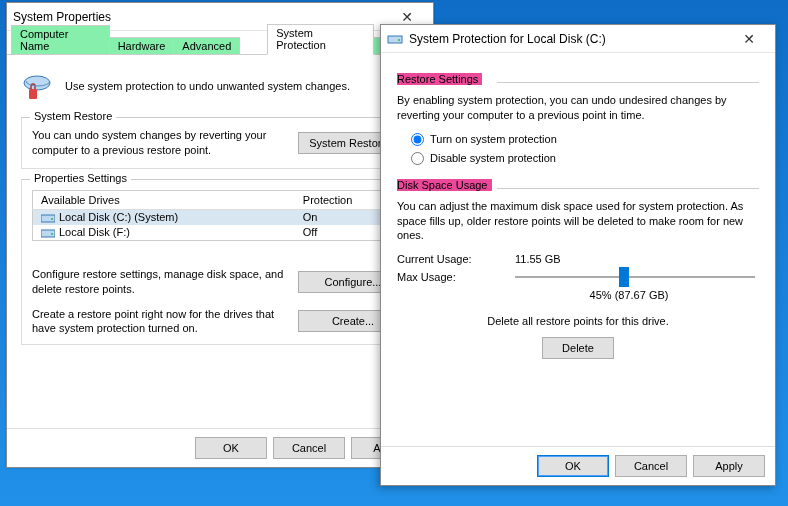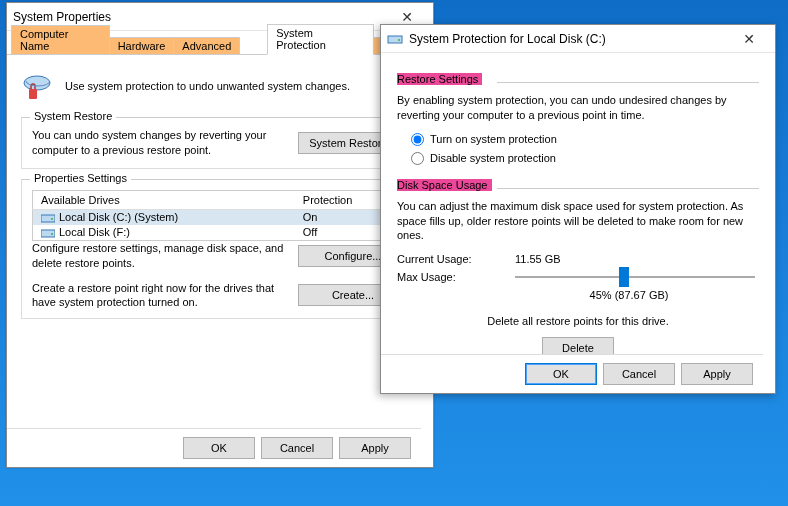--- a/index.html
+++ b/index.html
@@ -12,21 +12,21 @@
   overflow: hidden;
   position: relative;
 }
 .window {
   position: absolute;
   background: #fff;
   border: 1px solid #888;
   box-shadow: 0 0 2px rgba(0,0,0,0.2);
 }
 .win-props { left: 6px; top: 2px; width: 428px; height: 466px; }
-.win-prot { left: 380px; top: 24px; width: 396px; height: 370px; box-shadow: -2px 2px 8px rgba(0,0,0,0.3); }
+.win-prot { left: 380px; top: 24px; width: 396px; height: 462px; box-shadow: -2px 2px 8px rgba(0,0,0,0.3); }
 .titlebar {
   height: 28px;
   display: flex;
   align-items: center;
   padding: 0 6px;
   border-bottom: 1px solid #e5e5e5;
   background: #fff;
   justify-content: center;
 }
 .titlebar .title { flex: 1; font-size: 12px; }
@@ -40,21 +40,21 @@
   display: flex;
   align-items: flex-end;
   padding: 4px 4px 0 4px;
   background: #fff;
   border-bottom: 1px solid #ccc;
   height: 24px;
 }
 .tab {
   border: 1px solid #ccc;
   border-bottom: none;
-  background: #fdba74;
+  background: #86efac;
   padding: 2px 8px;
   margin-right: -1px;
   font-size: 11px;
   color: #000;
   position: relative;
 }
 .tab.active {
   background: #fff;
   border-bottom: 1px solid #fff;
   margin-bottom: -1px;
@@ -118,21 +118,21 @@
 }
 .drive-table tr.selected { background: #d8e6f2; }
 .drive-icon { display:inline-block; width:14px; height:12px; margin-right:4px; vertical-align:middle; }
 .dlg-buttons {
   display: flex;
   justify-content: flex-end;
   gap: 6px;
   padding: 8px 10px;
   border-top: 1px solid #ddd;
   position: absolute;
-  bottom: 0; left: 0; right: 12px;
+  bottom: 0; left: 0; right: 0;
   background: #fff;
 }
 .dlg-buttons .std-button { min-width: 72px; }
 .groupbox {
   position: relative;
   margin: 10px 0 14px 0;
 }
 .group-legend {
   color: #000;
   margin-bottom: 4px;
@@ -215,21 +215,21 @@
             </tr>
             <tr>
               <td><span class="drive-icon"><svg width="14" height="12" viewBox="0 0 14 12">
                     <rect x="0" y="3" width="14" height="7" fill="#bcd9f2" stroke="#3a78b5"></rect>
                     <circle cx="11" cy="7" r="1" fill="#4a4"></circle>
                   </svg></span><span>Local Disk (F:)</span></td>
               <td>Off</td>
             </tr>
           </tbody>
       </table>
-      <div class="row-split" style="margin-top:0;">
+      <div class="row-split" style="margin-top:26px;">
         <span class="txt">Configure restore settings, manage disk space, and delete restore points.</span>
         <button class="std-button">Configure...</button>
       </div>
       <div class="row-split" style="margin-top:10px;">
         <span class="txt">Create a restore point right now for the drives that have system protection turned on.</span>
         <button class="std-button">Create...</button>
       </div>
     </div>
   </div>
   <div class="dlg-buttons">

